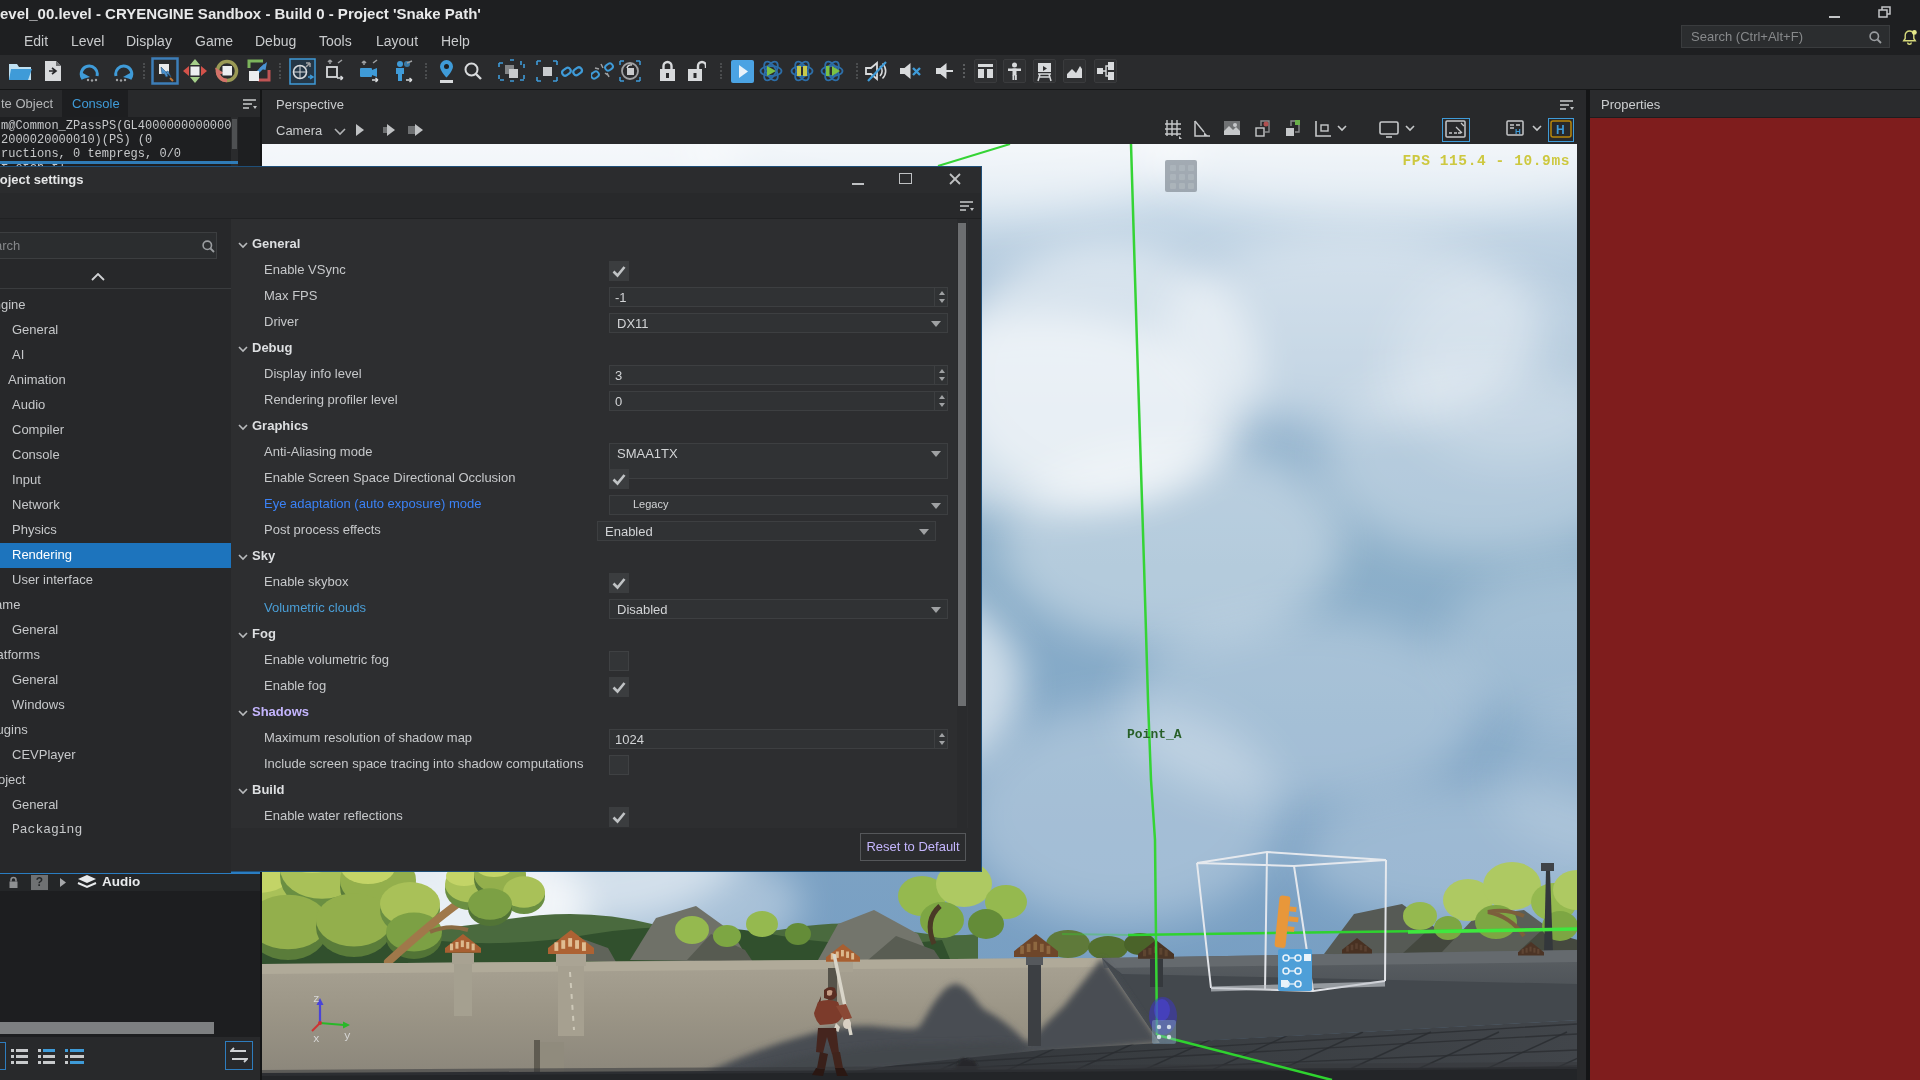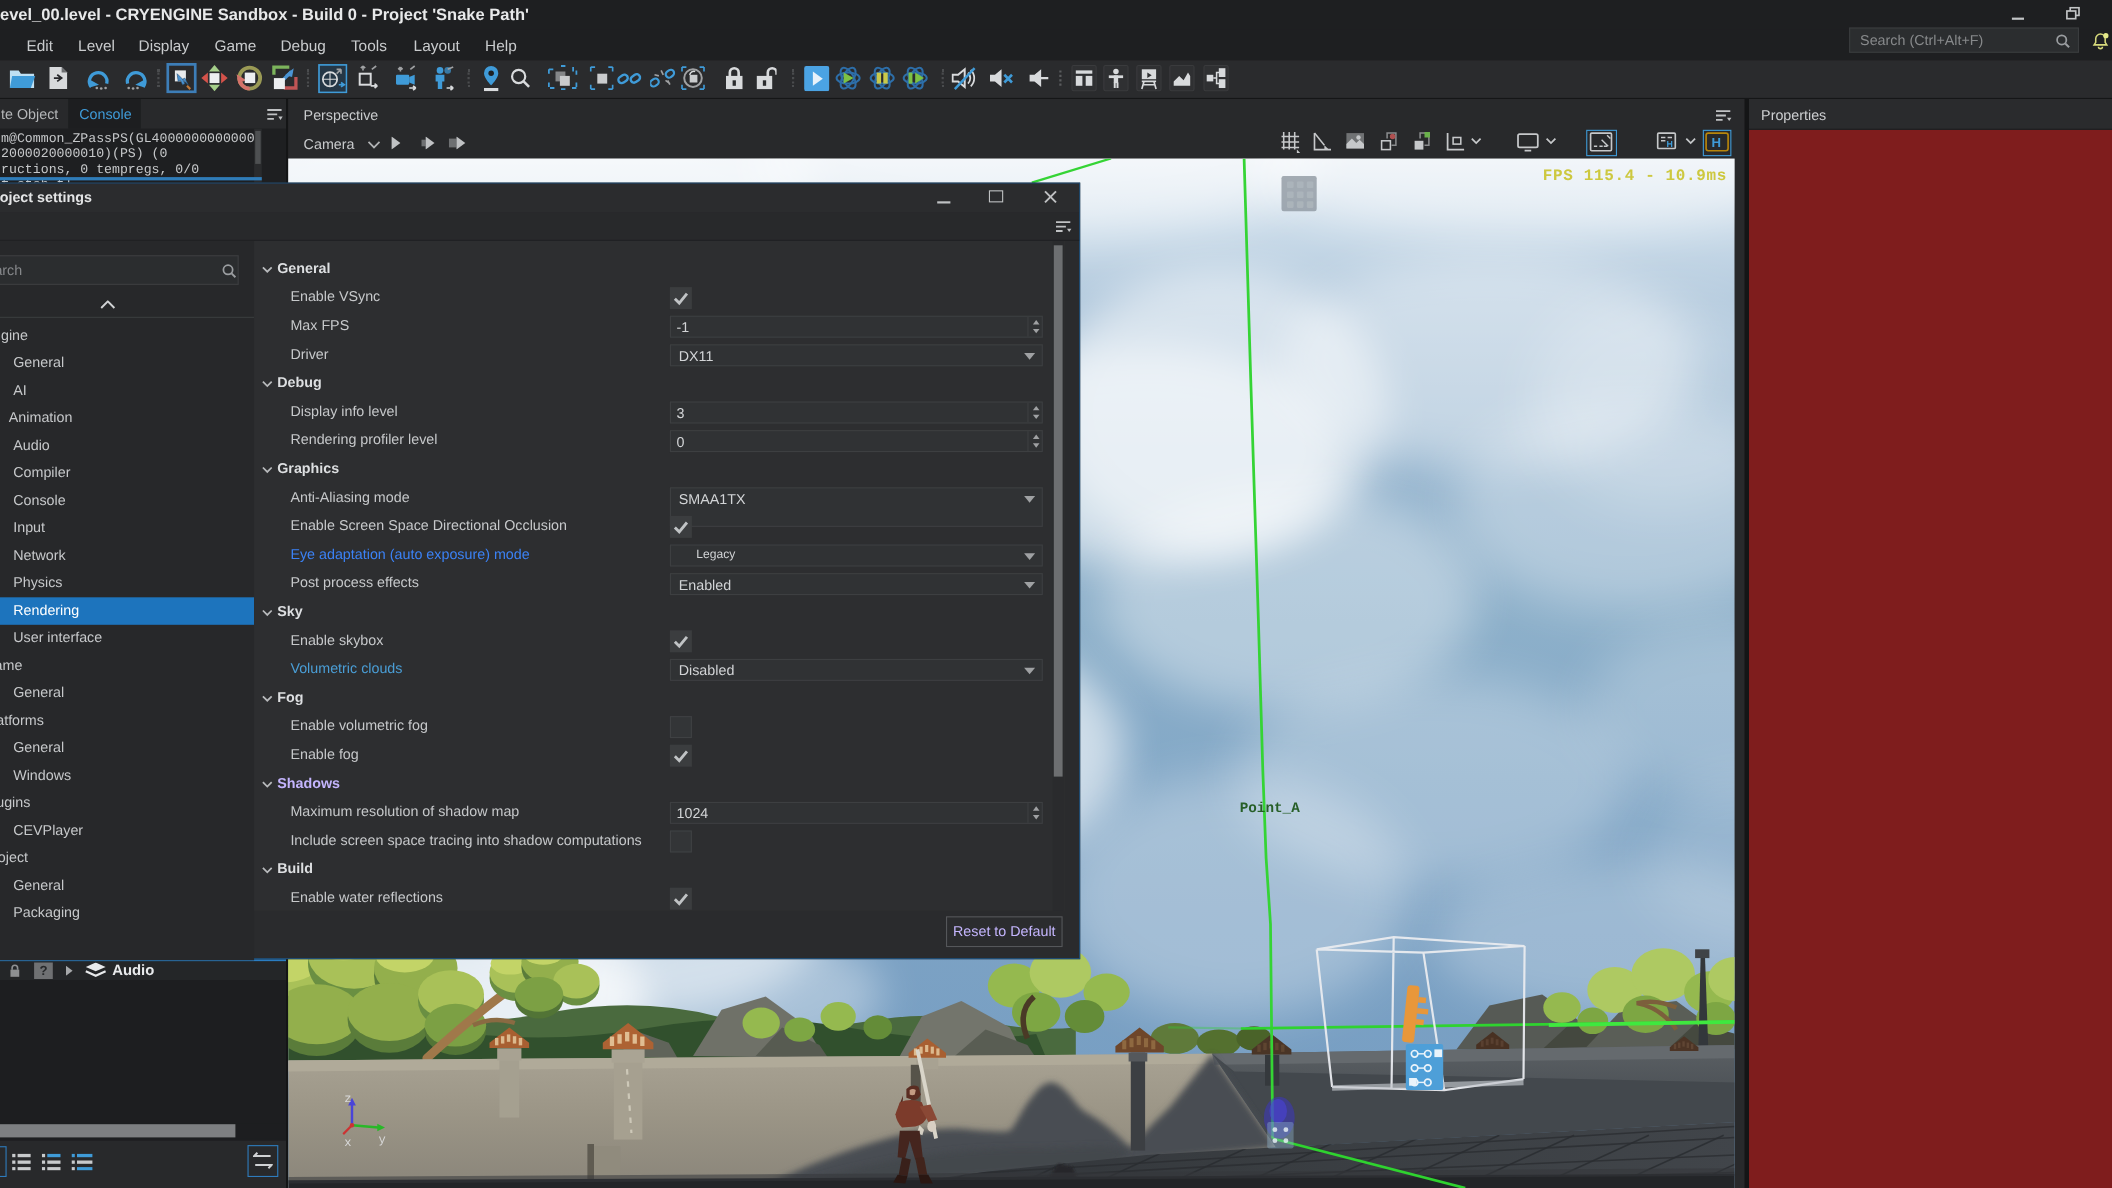--- a/index.html
+++ b/index.html
@@ -778,21 +778,21 @@
       <div class="abs" style="left:0;top:524px;width:267px;height:25px;">
             <div class="abs" style="left:48px;top:4px;font-size:13px;color:#c6c8ca;white-space:nowrap;">CEVPlayer</div>
           </div>
       <div class="abs" style="left:0;top:549px;width:267px;height:25px;">
             <div class="abs" style="left:21px;top:4px;font-size:13px;color:#c6c8ca;white-space:nowrap;">Project</div>
           </div>
       <div class="abs" style="left:0;top:574px;width:267px;height:25px;">
             <div class="abs" style="left:48px;top:4px;font-size:13px;color:#c6c8ca;white-space:nowrap;">General</div>
           </div>
       <div class="abs" style="left:0;top:599px;width:267px;height:25px;">
-            <div class="abs" style="left:48px;top:4px;font-size:13px;color:#c6c8ca;white-space:nowrap;">Packaging</div>
+            <div class="abs" style="left:48px;top:4px;font-size:13px;color:#c6c8ca;white-space:nowrap;font-family:Liberation Mono, monospace;">Packaging</div>
           </div>
       </div>
     </div>
 
     <div class="abs" style="left:267px;top:52px;width:737px;height:609px;background:#2d2e30;">
       <div id="form">
       <svg class="abs" style="left:7px;top:23px;" width="10" height="7">
             <path d="M1 1 L5 5 L9 1" fill="none" stroke="#b8babc" stroke-width="1.6"></path>
           </svg>
           <div class="abs" style="left:21px;top:17px;font-size:13px;font-weight:bold;color:#dddfe1;">General</div>
@@ -851,21 +851,21 @@
               <path d="M4.5 10.5 L8.5 14.5 L15.5 6" fill="none" stroke="#c0c3c5" stroke-width="2.6"></path>
             </svg></div>
       <div class="abs" style="left:33px;top:277px;font-size:13px;color:#3b82f6;white-space:nowrap;">Eye adaptation (auto exposure) mode</div>
       <div class="abs fld" style="left:378px;top:276px;width:339px;height:20px;background:#303234;border:1px solid #3d3f41;">
             <div class="abs" style="left:23px;top:2px;font-size:11px;color:#d2d4d6;">Legacy</div>
             <svg class="abs" style="left:320px;top:6px;" width="12" height="8">
               <path d="M1 1 h10 l-5 6 z" fill="#9fa1a3"></path>
             </svg>
           </div>
       <div class="abs" style="left:33px;top:303px;font-size:13px;color:#c6c8ca;white-space:nowrap;">Post process effects</div>
-      <div class="abs fld" style="left:378px;top:302px;width:339px;height:20px;background:#303234;border:1px solid #3d3f41;">
+      <div class="abs fld" style="left:366px;top:302px;width:339px;height:20px;background:#303234;border:1px solid #3d3f41;">
             <div class="abs" style="left:7px;top:2px;font-size:13px;color:#d2d4d6;">Enabled</div>
             <svg class="abs" style="left:320px;top:6px;" width="12" height="8">
               <path d="M1 1 h10 l-5 6 z" fill="#9fa1a3"></path>
             </svg>
           </div>
       <svg class="abs" style="left:7px;top:335px;" width="10" height="7">
             <path d="M1 1 L5 5 L9 1" fill="none" stroke="#b8babc" stroke-width="1.6"></path>
           </svg>
           <div class="abs" style="left:21px;top:329px;font-size:13px;font-weight:bold;color:#dddfe1;">Sky</div>
       <div class="abs" style="left:33px;top:355px;font-size:13px;color:#c6c8ca;white-space:nowrap;">Enable skybox</div>

